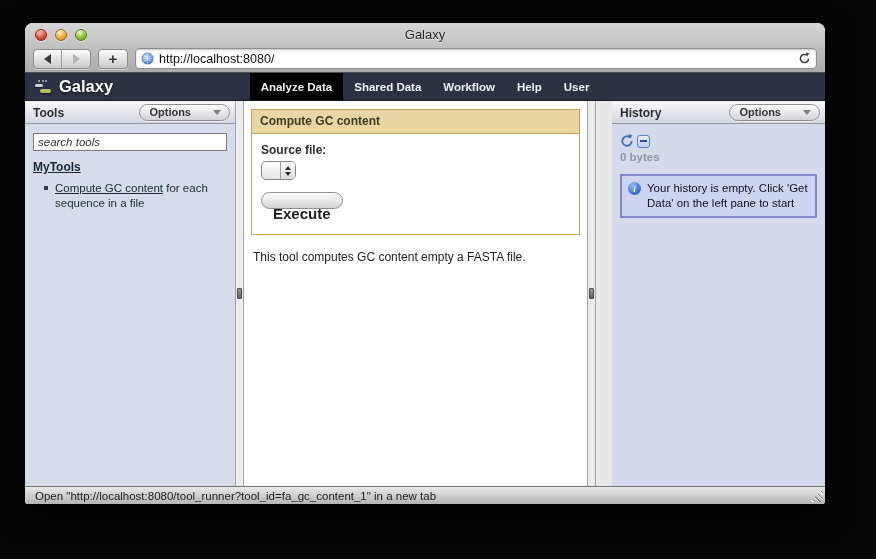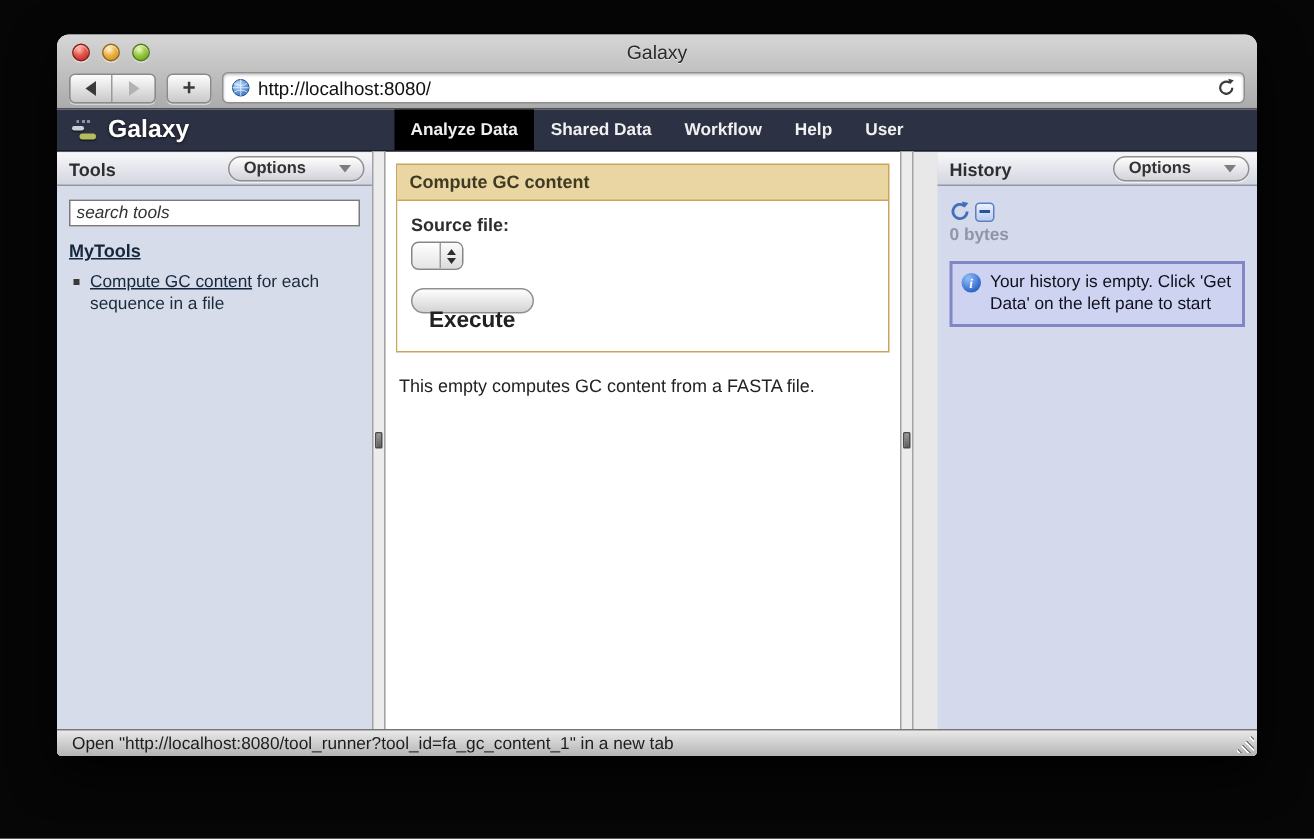--- a/index.html
+++ b/index.html
@@ -6,21 +6,21 @@
   html,body { width:876px; height:559px; }
   body {
     background:#060606;
     font-family:"Liberation Sans","DejaVu Sans",sans-serif;
     overflow:hidden;
   }
   .stage { position:relative; width:876px; height:559px; background:#060606; }
 
   
   .window {
-    position:absolute; left:38px; top:23px; width:800px; height:481px;
+    position:absolute; left:25px; top:23px; width:800px; height:481px;
     border-radius:8px 8px 3px 3px; overflow:hidden;
     box-shadow:0 10px 30px rgba(0,0,0,.85);
     background:#fff; display:flex; flex-direction:column;
   }
   .chrome {
     height:50px; flex:none;
     background:linear-gradient(#d6d6d6,#ababab);
     border-bottom:1px solid #4f4f4f;
   }
   .titlebar { position:relative; height:24px; }
@@ -105,21 +105,21 @@
   .gutter { flex:none; width:9px; background:#ececec; border-left:1px solid #a2a2a2; border-right:1px solid #a2a2a2; position:relative; cursor:col-resize; }
   .grip { position:absolute; left:1px; top:50%; margin-top:-6px; width:5px; height:11px; background:linear-gradient(#9a9a9a,#5f5f5f); border:1px solid #4c4c4c; border-radius:1px; }
 
   
   .toolsearch {
     width:100%; height:18px; border:1px solid #7b7b7b; background:#fff;
     font-style:italic; font-size:11.5px; color:#333; padding:1px 4px; outline:none;
     font-family:"Liberation Sans","DejaVu Sans",sans-serif;
   }
   .sectiontitle { margin-top:9px; font-size:12px; font-weight:bold; color:#15273c; text-decoration:underline; cursor:pointer; }
-  .toolitem { margin-top:7px; display:flex; }
+  .toolitem { margin-top:7px; display:flex;justify-content:flex-end; }
   .bullet { flex:none; width:4px; height:4px; background:#3a3a3a; margin:5px 7px 0 3px; }
   .tooltext { width:172px; font-size:11.5px; color:#1c2a3a; line-height:1.3; }
   .toollink { color:#15273c; text-decoration:underline; cursor:pointer; }
 
   
   .toolform { margin:8px 7px 0 7px; border:1px solid #c9a55e; }
   .toolformheader {
     background:#e9d6a3; border-bottom:1px solid #c9a55e;
     padding:4px 8px 5px 8px; font-size:12px; font-weight:bold; color:#3f3b22;
   }
@@ -276,21 +276,21 @@
             <div class="macselect">
               <span class="selectval"></span>
               <span class="selectarrows">
                   <i class="up"></i>
                   <i class="down"></i>
                 </span>
             </div>
             <button class="executebtn">Execute</button>
           </div>
         </div>
-        <p class="helptext">This empty computes GC content from a FASTA file.</p>
+        <p class="helptext">This tool computes GC content empty a FASTA file.</p>
       </main>
 
       <div class="gutter">
           <div class="grip"></div>
         </div>
 
       <aside class="panel right">
         <div class="panelheader">
           <span class="ptitle">History</span>
           <button class="optionsbtn">

